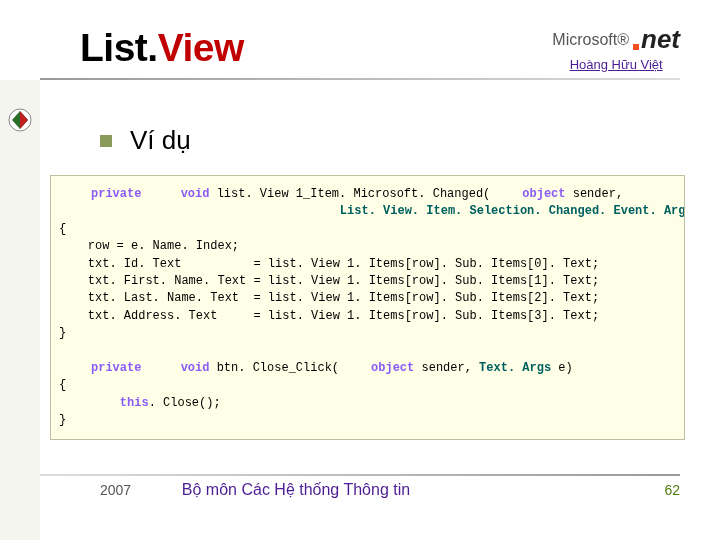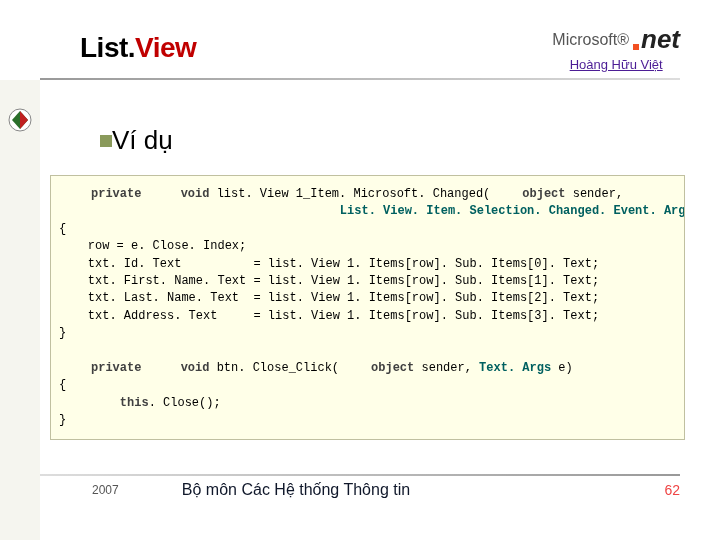--- a/index.html
+++ b/index.html
@@ -36,21 +36,21 @@
     position: absolute;
     left: 80px;
     top: 18px;
     width: 600px;
     height: 60px;
     display: flex;
     align-items: center;
     justify-content: space-between;
   }
   .title {
-    font-size: 28px;
+    font-size: 39px;
     font-weight: bold;
     color: #000;
     letter-spacing: -0.5px;
   }
   .title .red { color: #c00000; }
   .logo-area {
     display: flex;
     flex-direction: column;
     align-items: center;
     font-size: 14px;
@@ -80,20 +80,21 @@
     width: 640px;
     height: 2px;
     background: linear-gradient(to right, #999, #ddd);
   }
   .subheading-row {
     position: absolute;
     left: 100px;
     top: 125px;
     display: flex;
     align-items: center;
+    gap: 18px;
   }
   .bullet-square {
     width: 12px;
     height: 12px;
     background: #8a9a5b;
     display: inline-block;
   }
   .subheading {
     font-size: 26px;
     color: #000;
@@ -106,58 +107,58 @@
     background: #ffffe8;
     border: 1px solid #c0c0a0;
     padding: 10px 8px 10px 8px;
     font-family: "Courier New", monospace;
     font-size: 12px;
     line-height: 1.45;
     color: #000;
     white-space: pre;
     overflow: hidden;
   }
-  .kw { color: #404040; font-weight: bold; padding-left: 32px; }
+  .kw { color: #8b5cf6; font-weight: bold; padding-left: 32px; }
   .cls { color: #006060; font-weight: bold; }
   .footer {
     position: absolute;
     left: 0;
     bottom: 36px;
     width: 720px;
     height: 28px;
     display: flex;
     align-items: center;
   }
   .footer-rule {
     position: absolute;
     left: 40px;
     bottom: 64px;
     width: 640px;
     height: 2px;
     background: linear-gradient(to right, #ddd, #999);
   }
   .footer-year {
     position: absolute;
-    left: 92px;
-    font-size: 12px;
+    left: 100px;
+    font-size: 14px;
     color: #555;
   }
   .footer-center {
     position: absolute;
     left: 0;
     width: 592px;
     text-align: center;
     font-size: 16px;
-    color: #0f172a;
+    color: #4c1d95;
   }
   .footer-page {
     position: absolute;
     right: 40px;
     font-size: 14px;
-    color: #ef4444;
+    color: #4d7c0f;
   }
 </style>
 </head>
 <body>
 
 <div class="slide">
 
   <div class="left-stripe"></div>
 
   <div class="left-bullet-icon">
@@ -187,21 +188,21 @@
   <div class="header-rule"></div>
 
   <div class="subheading-row">
     <span class="bullet-square"></span>
     <span class="subheading">Ví dụ</span>
   </div>
 
   <div class="code-block"><span class="kw">private</span> <span class="kw">void</span><span> list. View 1_Item. Microsoft. Changed(</span><span class="kw">object</span><span> sender,</span>
 <span>                                       </span><span class="cls">List. View. Item. Selection. Changed. Event. Args</span>
 <span>{</span>
-<span>    row = e. Close. Index;</span>
+<span>    row = e. Name. Index;</span>
 <span>    txt. Id. Text          = list. View 1. Items[row]. Sub. Items[0]. Text;</span>
 <span>    txt. First. Name. Text = list. View 1. Items[row]. Sub. Items[1]. Text;</span>
 <span>    txt. Last. Name. Text  = list. View 1. Items[row]. Sub. Items[2]. Text;</span>
 <span>    txt. Address. Text     = list. View 1. Items[row]. Sub. Items[3]. Text;</span>
 <span>}</span>
 <span></span>
 <span class="kw">private</span> <span class="kw">void</span><span> btn. Close_Click(</span><span class="kw">object</span><span> sender, </span><span class="cls">Text. Args</span><span> e)</span>
 <span>{</span>
 <span>    </span><span class="kw">this</span><span>. Close();</span>
 <span>}</span></div>

